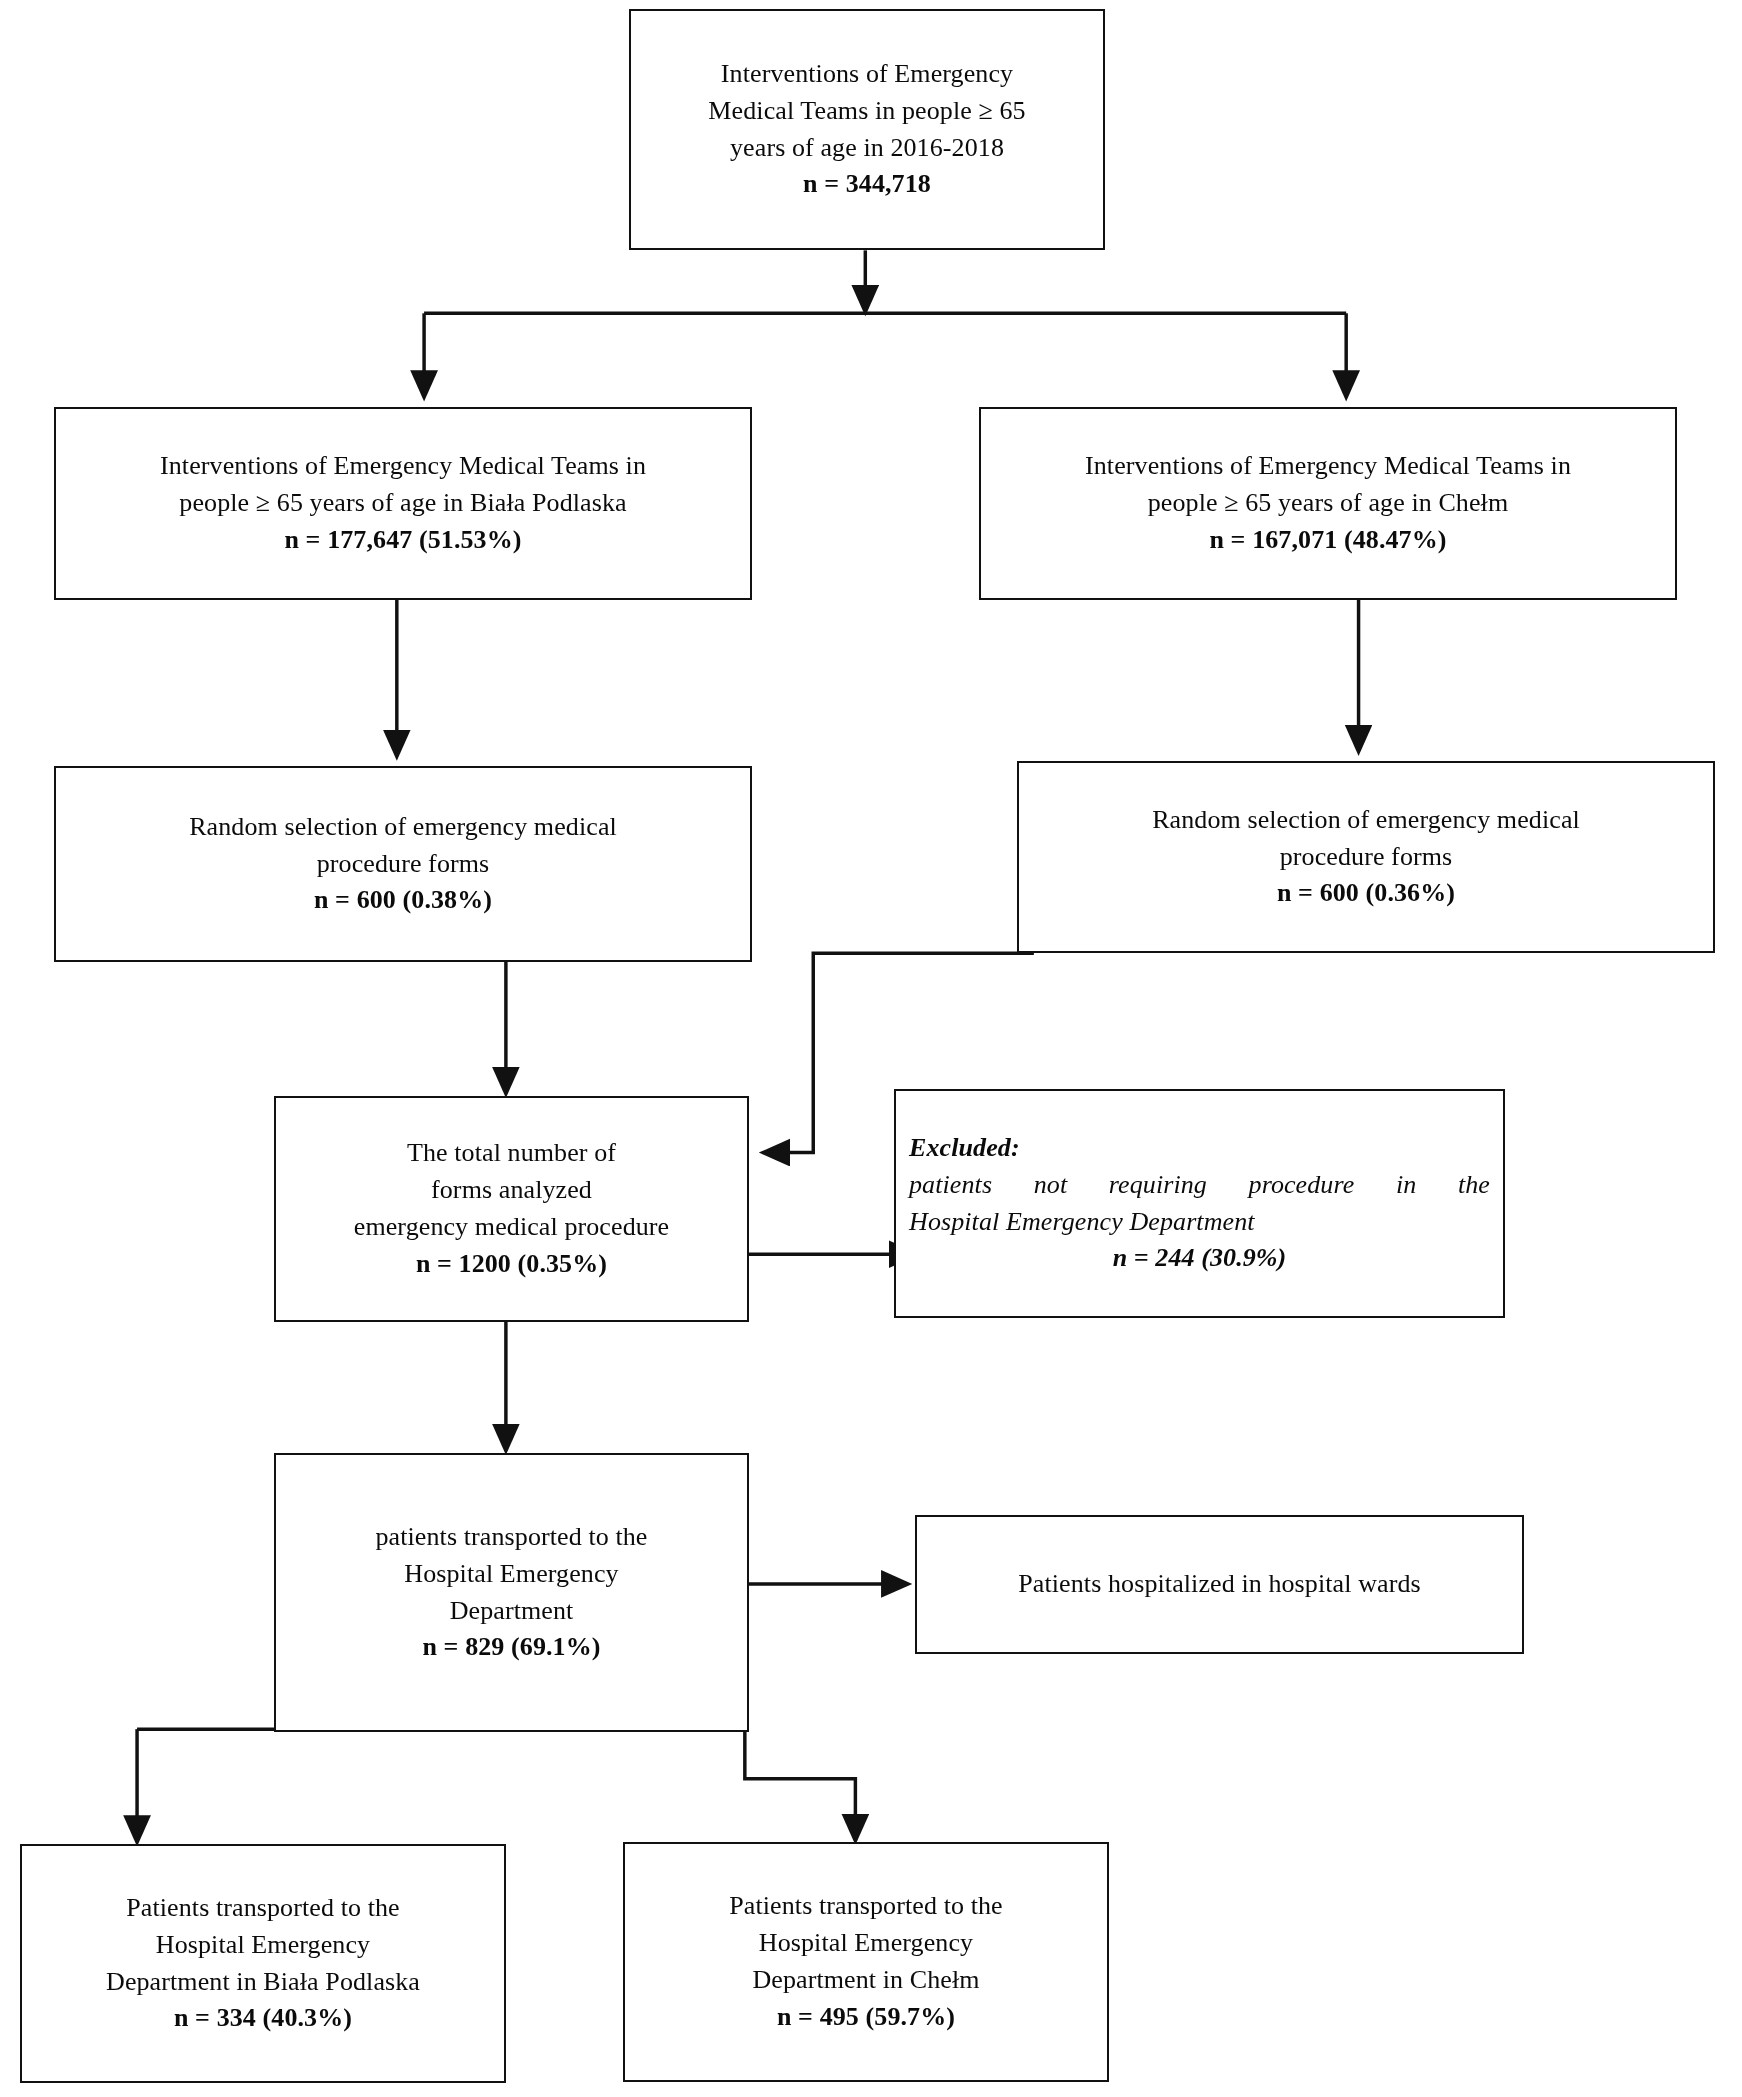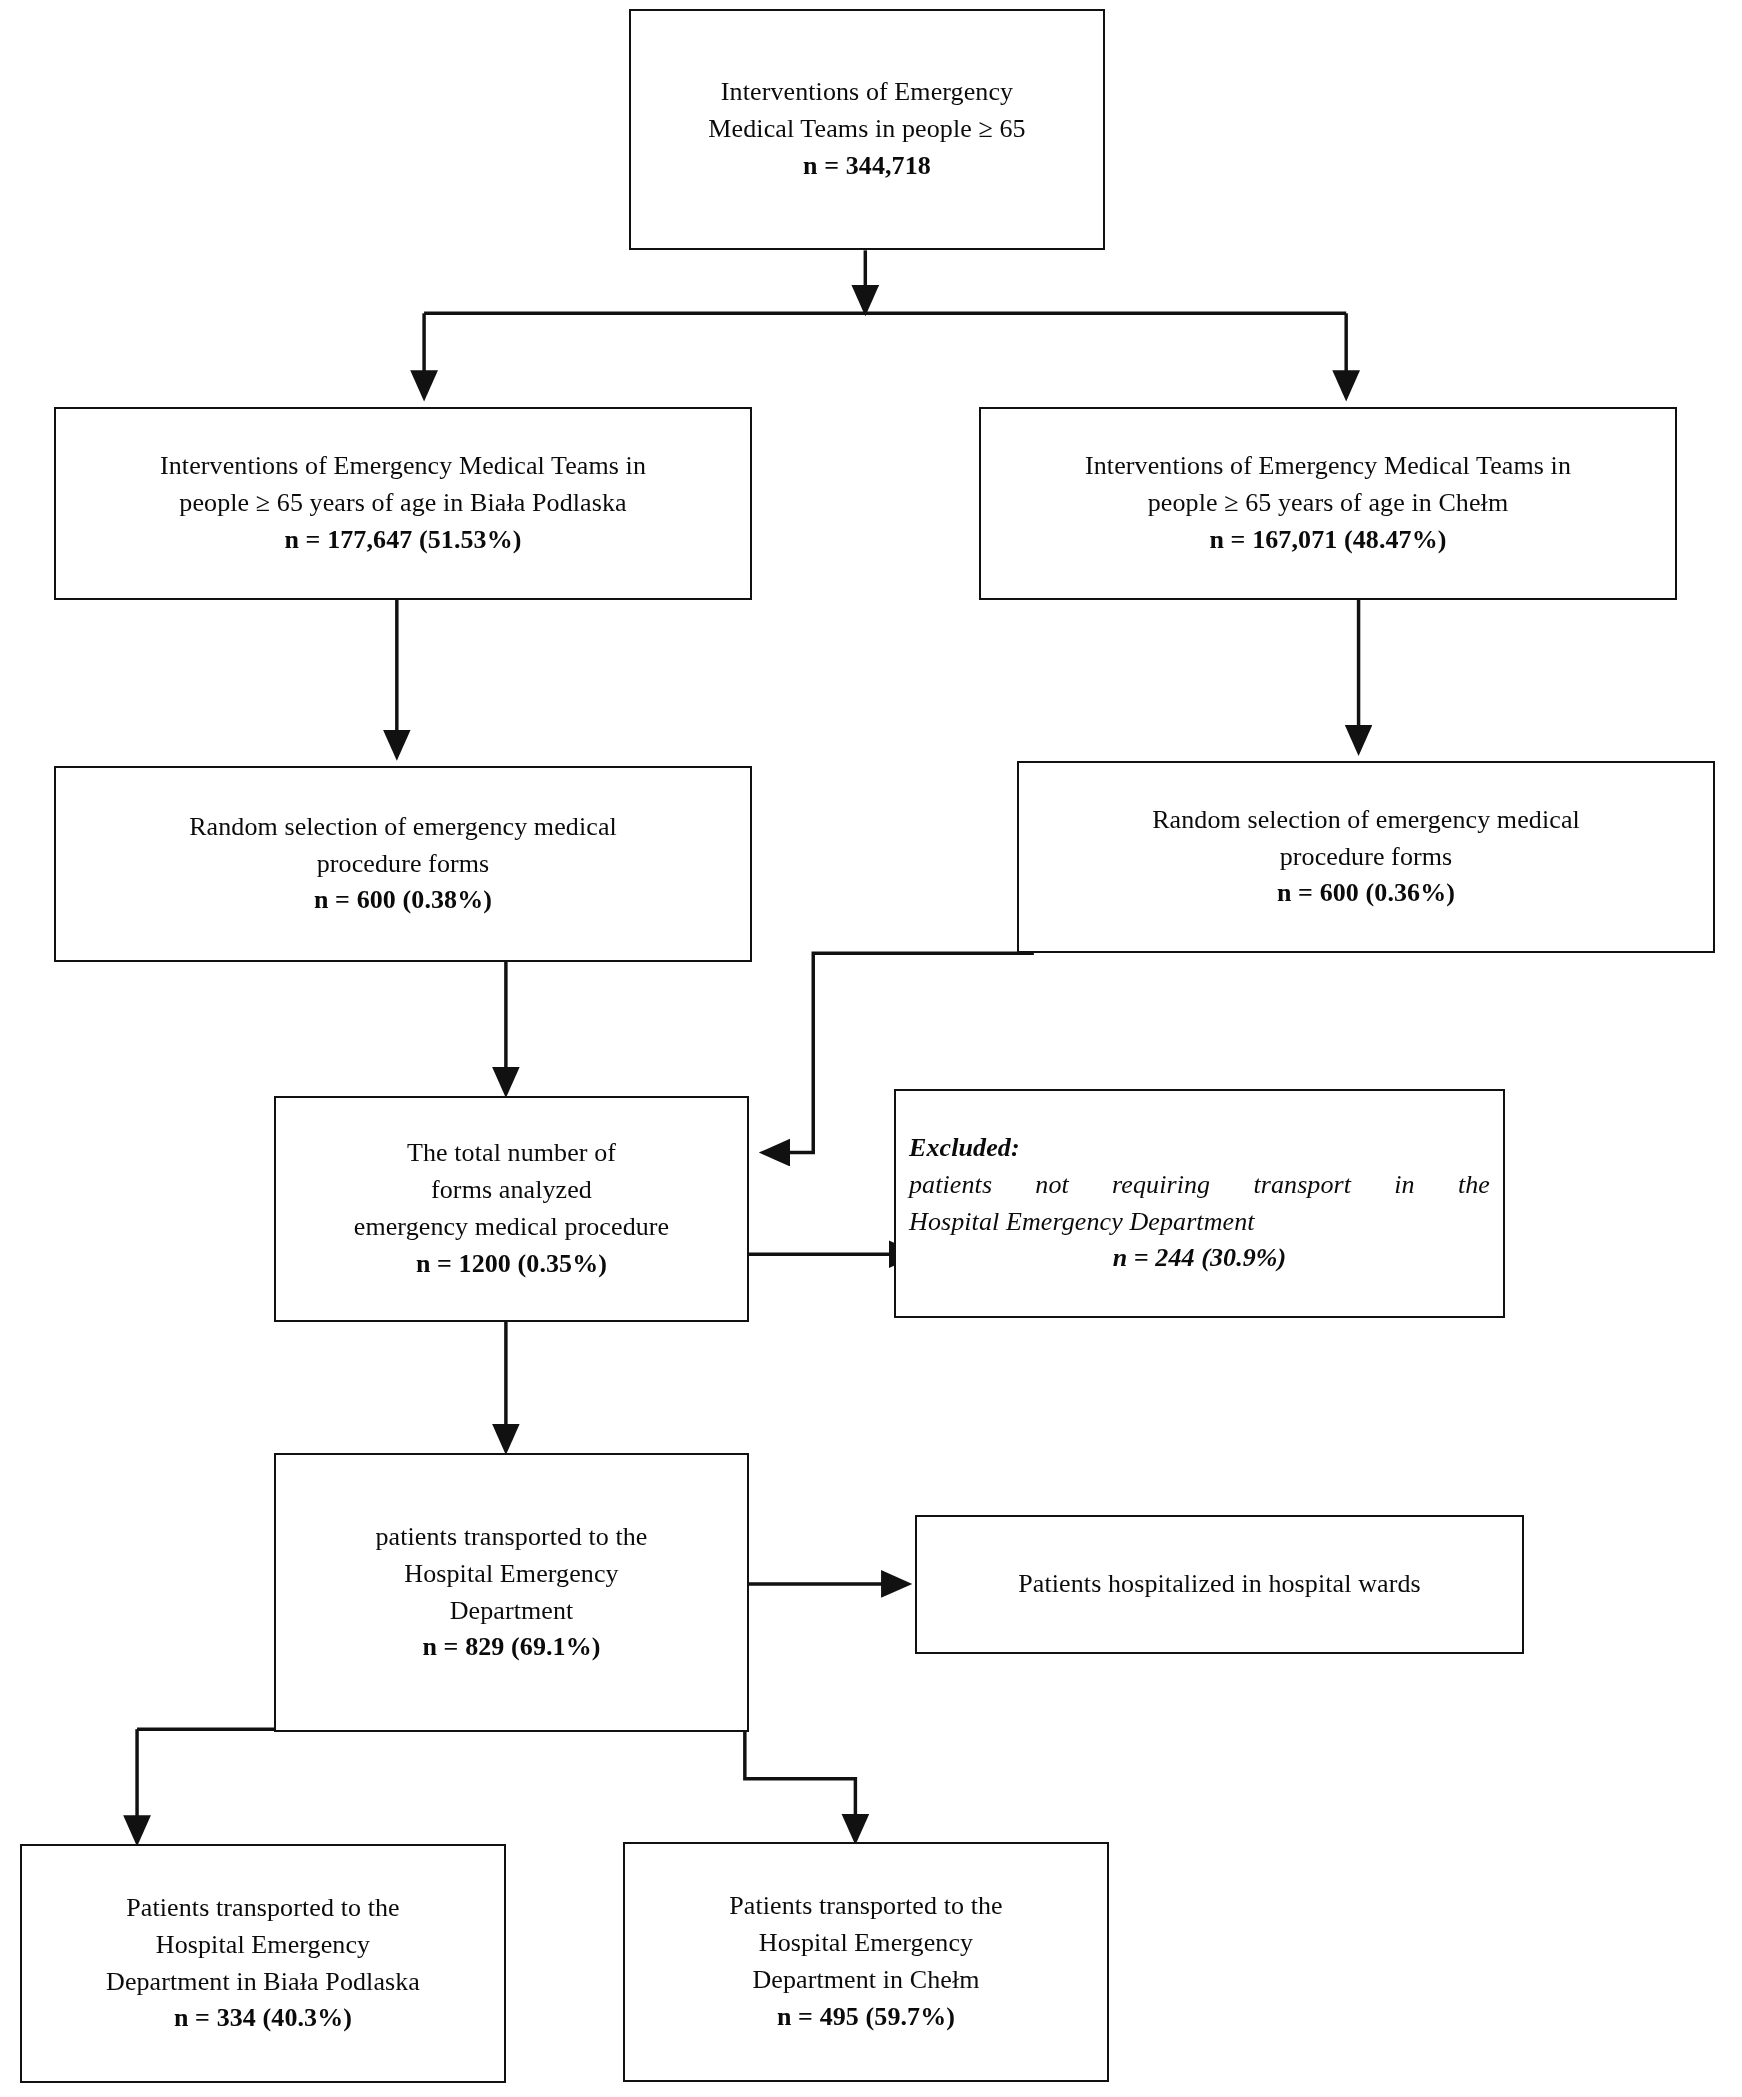--- a/index.html
+++ b/index.html
@@ -55,20 +55,21 @@
 
       <path d="M276,3488 L276,3715" marker-end="url(#ah)"></path>
 
       <path d="M1502,3488 L1502,3588 L1725,3588 L1725,3712" marker-end="url(#ah)"></path>
     </g>
   </svg>
 
   <div class="fbox" style="left:629px;top:9px;width:476px;height:241px;">
     <span class="ln">Interventions of Emergency</span>
     <span class="ln">Medical Teams in people ≥ 65</span>
+    <span class="ln">years of age in 2016-2018</span>
     <span class="ln b">n = 344,718</span>
   </div>
 
   <div class="fbox" style="left:54px;top:407px;width:698px;height:193px;">
     <span class="ln">Interventions of Emergency Medical Teams in</span>
     <span class="ln">people ≥ 65 years of age in Biała Podlaska</span>
     <span class="ln b">n = 177,647 (51.53%)</span>
   </div>
 
   <div class="fbox" style="left:979px;top:407px;width:698px;height:193px;">
@@ -91,21 +92,21 @@
 
   <div class="fbox" style="left:274px;top:1096px;width:475px;height:226px;">
     <span class="ln">The total number of</span>
     <span class="ln">forms analyzed</span>
     <span class="ln">emergency medical procedure</span>
     <span class="ln b">n = 1200 (0.35%)</span>
   </div>
 
   <div class="fbox left-al" style="left:894px;top:1089px;width:611px;height:229px;font-style:italic;">
     <span class="ln b">Excluded:</span>
-    <span class="ln just">patients not requiring transport in the</span>
+    <span class="ln just">patients not requiring procedure in the</span>
     <span class="ln">Hospital Emergency Department</span>
     <span class="ln b ctr">n = 244 (30.9%)</span>
   </div>
 
   <div class="fbox" style="left:274px;top:1453px;width:475px;height:279px;">
     <span class="ln">patients transported to the</span>
     <span class="ln">Hospital Emergency</span>
     <span class="ln">Department</span>
     <span class="ln b">n = 829 (69.1%)</span>
   </div>

